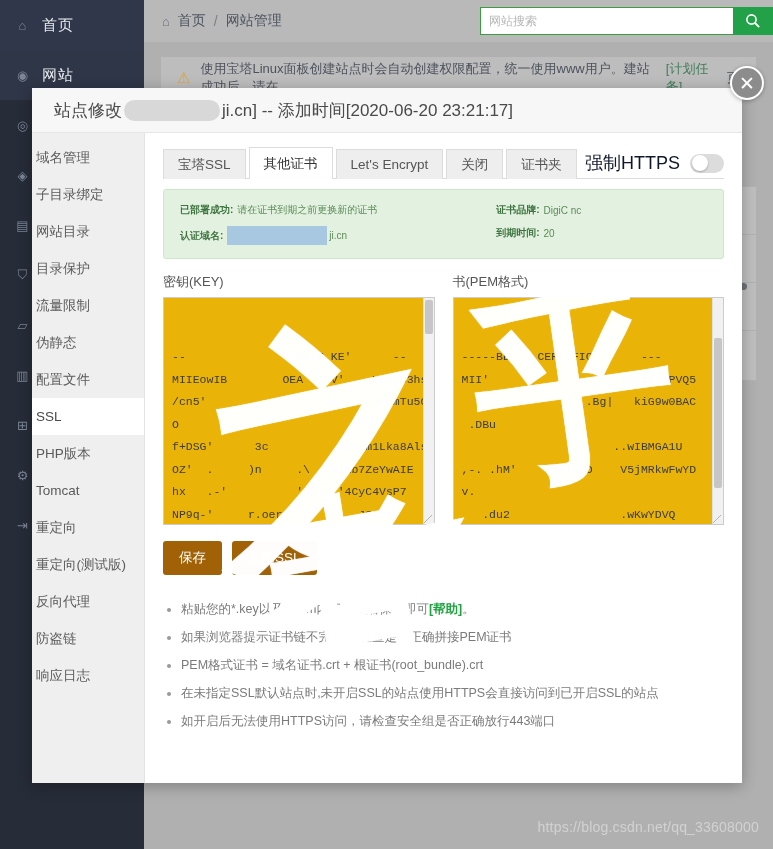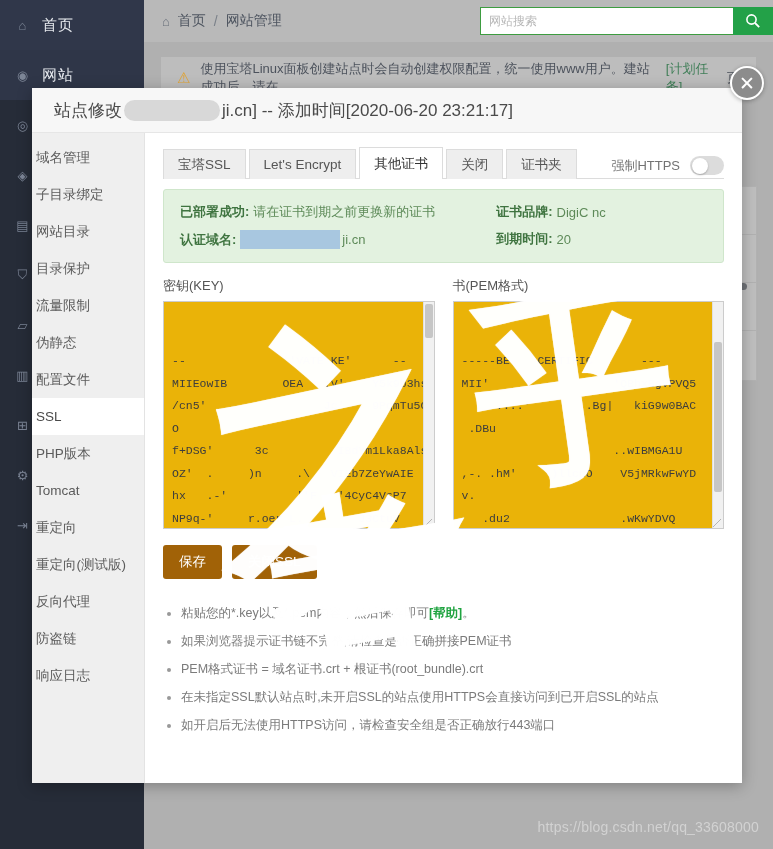--- a/index.html
+++ b/index.html
@@ -128,41 +128,41 @@
   #tabrow { display:flex; align-items:flex-end; height: 32px; position:relative; }
   .tab {
     height: 30px; padding: 0 14px; display:flex; align-items:center;
     font-size: 13.5px; color:#555; background:#eeeeee;
     border:1px solid #dcdcdc; border-bottom:none; cursor:pointer;
     margin-right: 3px;
   }
   .tab.active { background:#fff; color:#333; height: 32px; border-color:#dcdcdc; }
   #tab-right {
     margin-left:auto; display:flex; align-items:center; gap:10px;
-    font-size: 13px; color:#737373; padding-bottom: 4px;
+    font-size: 18px; color:#0f172a; padding-bottom: 4px;
   }
   .switch {
     width: 34px; height: 19px; border-radius: 10px; background:#dcdcdc;
     position: relative; cursor:pointer; flex: none;
   }
   .switch .knob {
     position:absolute; left:1.5px; top:1.5px; width:16px; height:16px;
     border-radius:50%; background:#fff; box-shadow: 0 1px 2px rgba(0,0,0,.25);
   }
   #tabline { height:1px; background:#dcdcdc; margin-top:-1px; }
 
   
   #status-box {
     margin-top: 10px; background:#e3f2e0; border:1px solid #cfe6cb;
     border-radius:3px; padding: 13px 16px;
     display:flex; justify-content: space-between;
   }
   .st-left { width: 56%; }
   .st-right { width: 40%; }
-  .st-row { display:flex; align-items:center; font-size: 13px; color:#4f7c4a; margin-bottom: 9px; }
+  .st-row { display:flex; align-items:center; font-size: 10px; color:#4f7c4a; margin-bottom: 9px; }
   .st-row:last-child { margin-bottom: 0; }
   .st-row .k { font-weight: bold; color:#3f7440; margin-right: 4px; white-space: nowrap; }
   .st-row .v { color:#5d8a58; }
   .domain-mask {
     display:inline-block; width:100px; height:19px; background:#a8c7e0;
     vertical-align: middle; margin-right: 2px;
   }
   .blur-txt { color:#9dbb99; filter: blur(0.7px); }
 
   
@@ -377,25 +377,25 @@
           <span>响应日志</span>
         </div>
     </div>
 
     <div id="modal-content">
 
       <div id="tabrow">
         <div class="tab">
             <span>宝塔SSL</span>
           </div>
+        <div class="tab active">
+            <span>其他证书</span>
+          </div>
         <div class="tab">
             <span>Let's Encrypt</span>
-          </div>
-        <div class="tab active">
-            <span>其他证书</span>
           </div>
         <div class="tab">
             <span>关闭</span>
           </div>
         <div class="tab">
             <span>证书夹</span>
           </div>
         <div id="tab-right">
           <span>强制HTTPS</span>
           <div class="switch">

